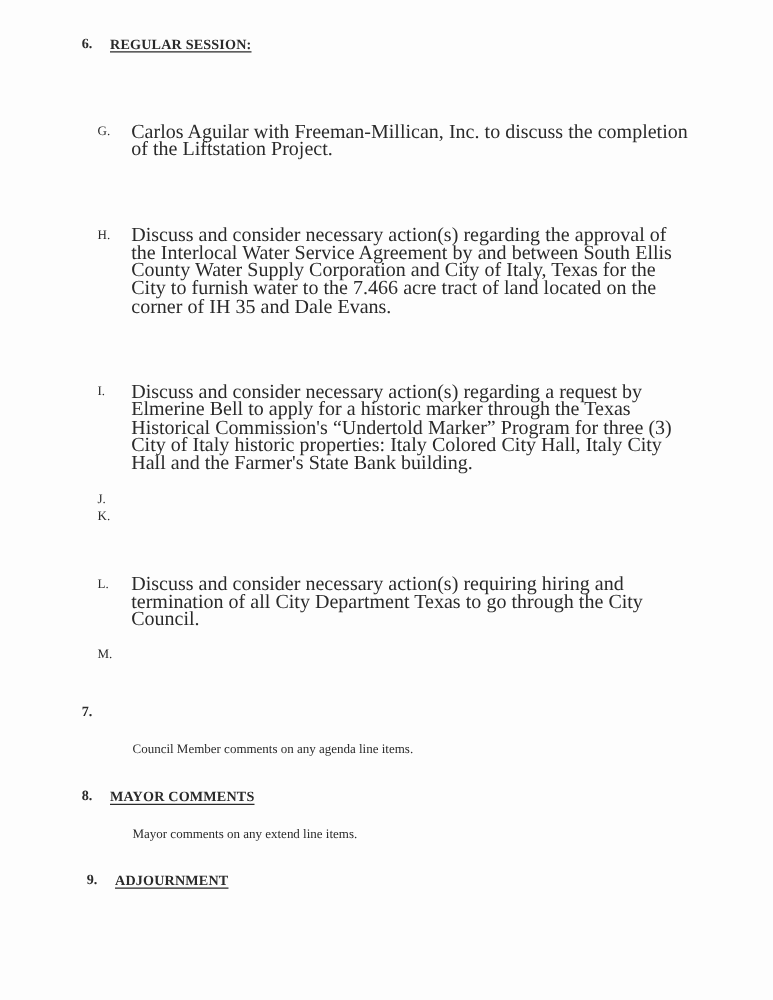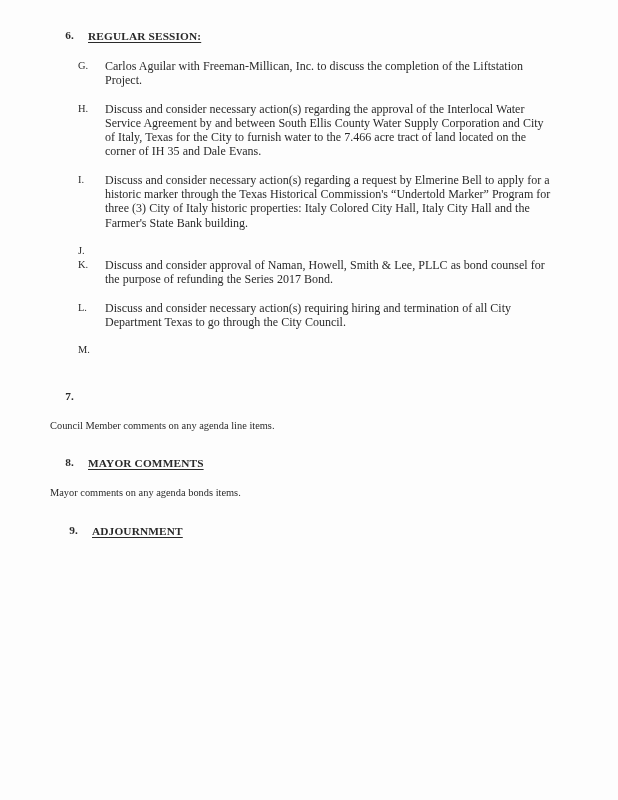--- a/index.html
+++ b/index.html
@@ -88,29 +88,30 @@
     position: absolute;
     left: 78px;
     top: 0;
     width: 20px;
     text-align: left;
     font-size: 10.4px;
     line-height: 14.3px;
   }
   .sub-text {
     display: block;
-    font-size: 12px;
+    font-size: 16px;
     line-height: 14.3px;
     word-spacing: 0.1px;
+    margin-top: 40px;
   }
 
   
   .sub-para {
     margin: 0;
-    padding-left: 50px;
+    padding-left: 106px;
     padding-right: 66px;
     font-size: 10.4px;
     line-height: 14.3px;
   }
 
   
   .gap-6  { height: 6px; }
   .gap-14 { height: 14px; }
   .gap-16 { height: 16px; }
   .gap-20 { height: 20px; }
@@ -163,21 +164,20 @@
       <div class="gap-14"></div>
 
       <li class="sub-item">
         <span class="sub-letter">J.</span>
       </li>
 
       <div class="gap-14"></div>
 
       <li class="sub-item">
         <span class="sub-letter">K.</span>
-        <span class="sub-text">Discuss and consider approval of Naman, Howell, Smith &amp; Lee, PLLC as bond counsel for the purpose of refunding the Series 2017 Bond.</span>
       </li>
 
       <div class="gap-14"></div>
 
       <li class="sub-item">
         <span class="sub-letter">L.</span>
         <span class="sub-text">Discuss and consider necessary action(s) requiring hiring and termination of all City Department Texas to go through the City Council.</span>
       </li>
 
       <div class="gap-14"></div>
@@ -202,21 +202,21 @@
     <div class="gap-16"></div>
     <div class="gap-6"></div>
 
     <div class="section section-head">
       <span class="section-num">8.</span>
       <span class="section-title">MAYOR COMMENTS</span>
     </div>
 
     <div class="gap-16"></div>
 
-    <p class="sub-para">Mayor comments on any agenda bonds items.</p>
+    <p class="sub-para">Mayor comments on any extend line items.</p>
 
     <div class="gap-16"></div>
     <div class="gap-6"></div>
 
     <div class="section section-head indent-more">
       <span class="section-num">9.</span>
       <span class="section-title">ADJOURNMENT</span>
     </div>
 
   </div>

